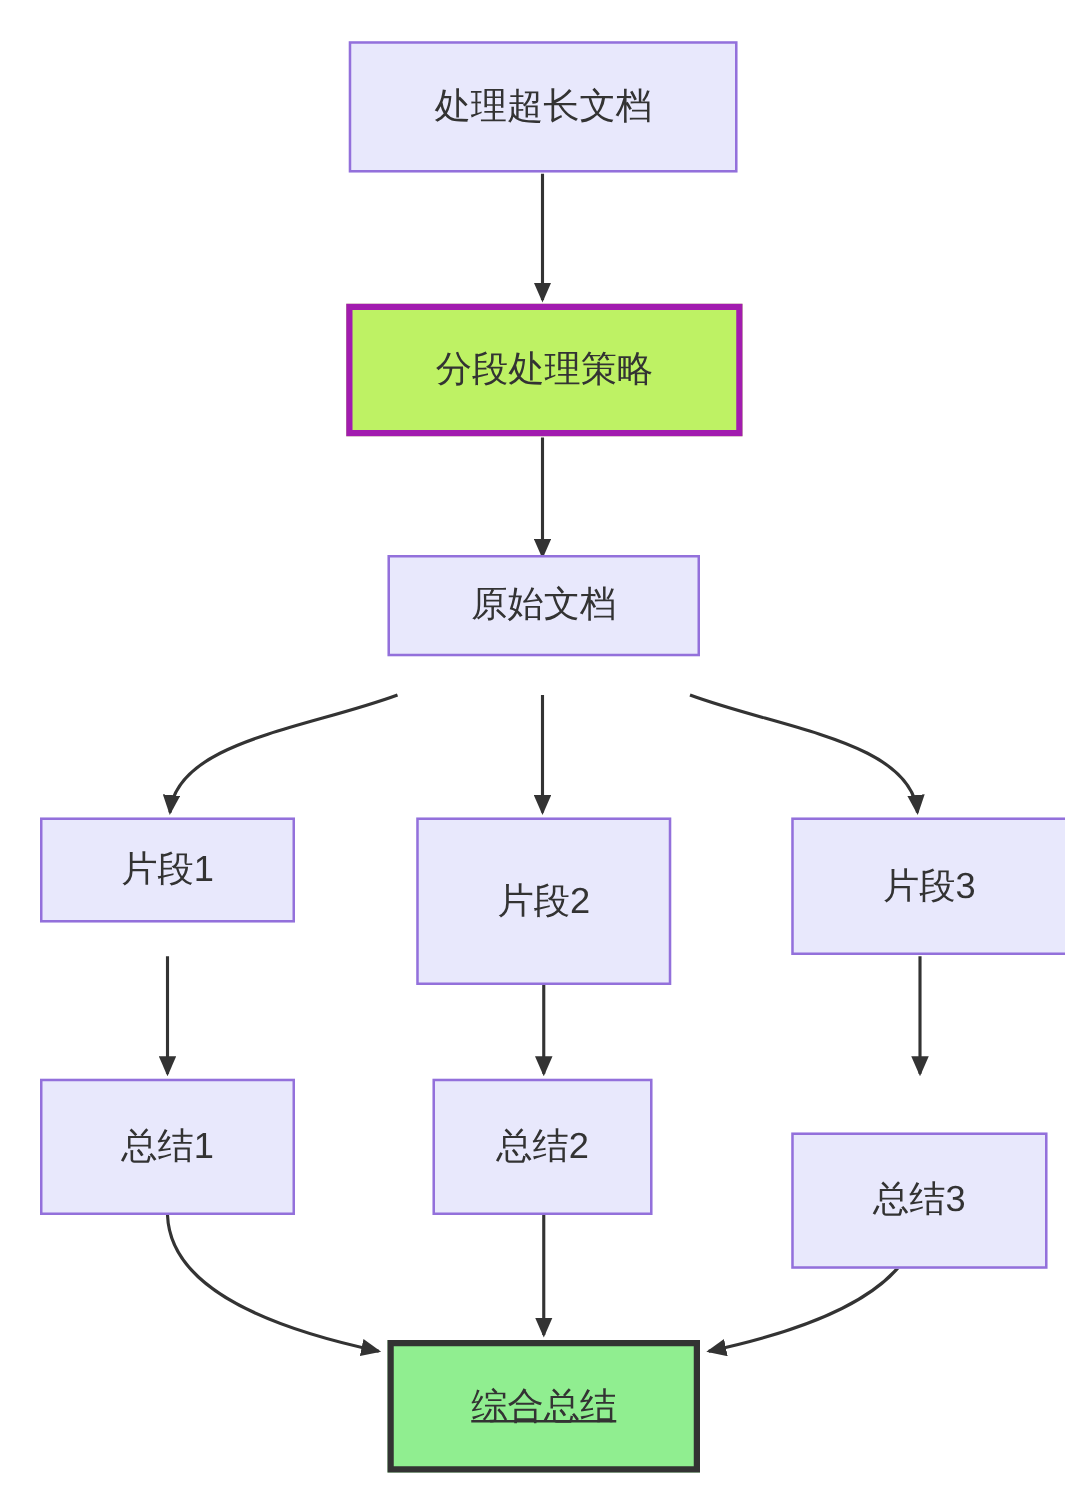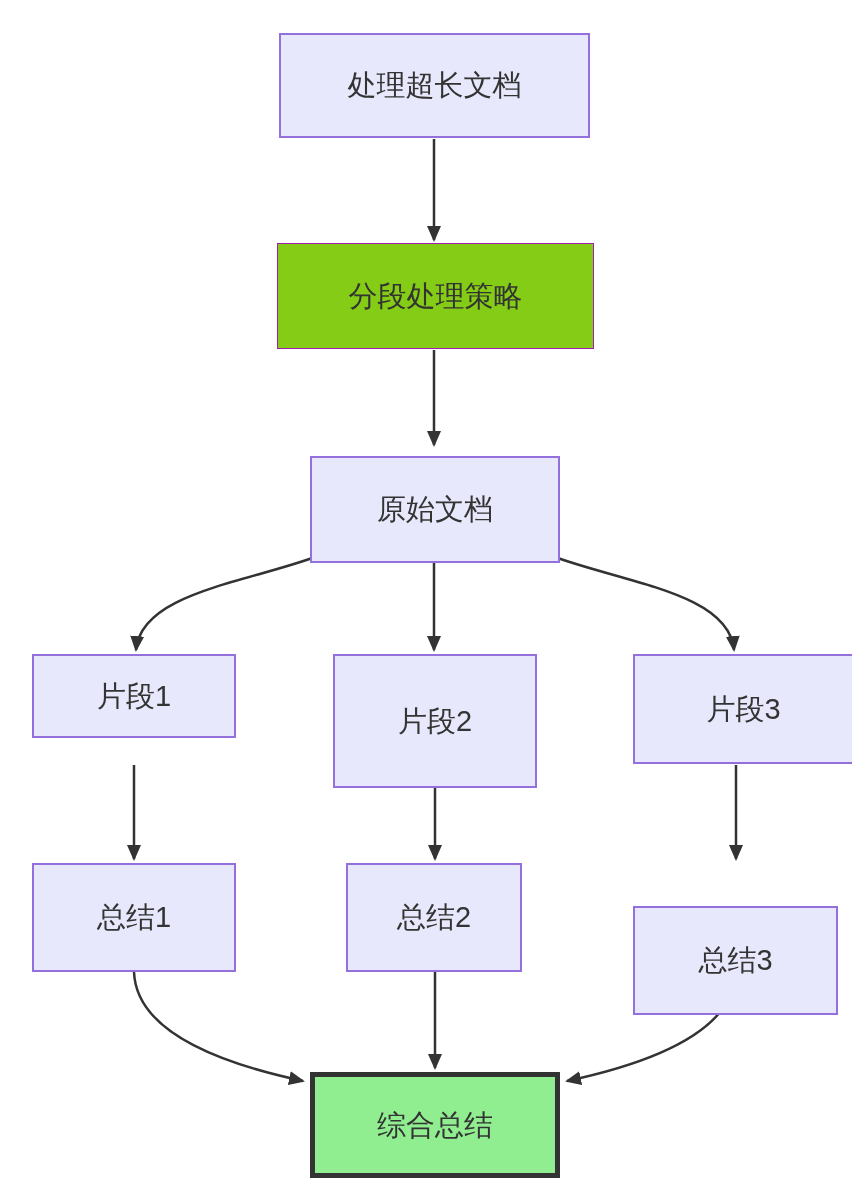--- a/index.html
+++ b/index.html
@@ -35,26 +35,27 @@
     align-items: center;
     justify-content: center;
     text-align: center;
     font-size: 29px;
     line-height: 1.2;
     color: #333333;
     background: #e8e8fc;
     border: 2px solid #9370db;
   }
   .node.highlight {
-    background: #84cc16;
-    border: 1px solid #a21caf;
+    background: #bef264;
+    border: 5px solid #a21caf;
   }
   .node.result {
     background: #90ee90;
     border: 5px solid #333333;
+    text-decoration: underline;
   }
 </style>
 </head>
 <body>
 
 <div class="canvas">
 
   <svg class="edges" width="852" height="1196" viewBox="0 0 852 1196" xmlns="http://www.w3.org/2000/svg">
     <defs>
       <marker id="arrow" viewBox="0 0 16 14" refX="14" refY="7" markerUnits="userSpaceOnUse" markerWidth="16" markerHeight="14" orient="auto">
@@ -75,21 +76,21 @@
   </svg>
 
   <div class="node default" style="left:279px; top:33px; width:311px; height:105px">
     <span>处理超长文档</span>
   </div>
 
   <div class="node highlight" style="left:277px; top:243px; width:317px; height:106px">
     <span>分段处理策略</span>
   </div>
 
-  <div class="node default" style="left:310px; top:456px; width:250px; height:107px">
+  <div class="node default" style="left:310px; top:444px; width:250px; height:81px">
     <span>原始文档</span>
   </div>
 
   <div class="node default" style="left:32px; top:654px; width:204px; height:84px">
     <span>片段1</span>
   </div>
 
   <div class="node default" style="left:333px; top:654px; width:204px; height:134px">
     <span>片段2</span>
   </div>

